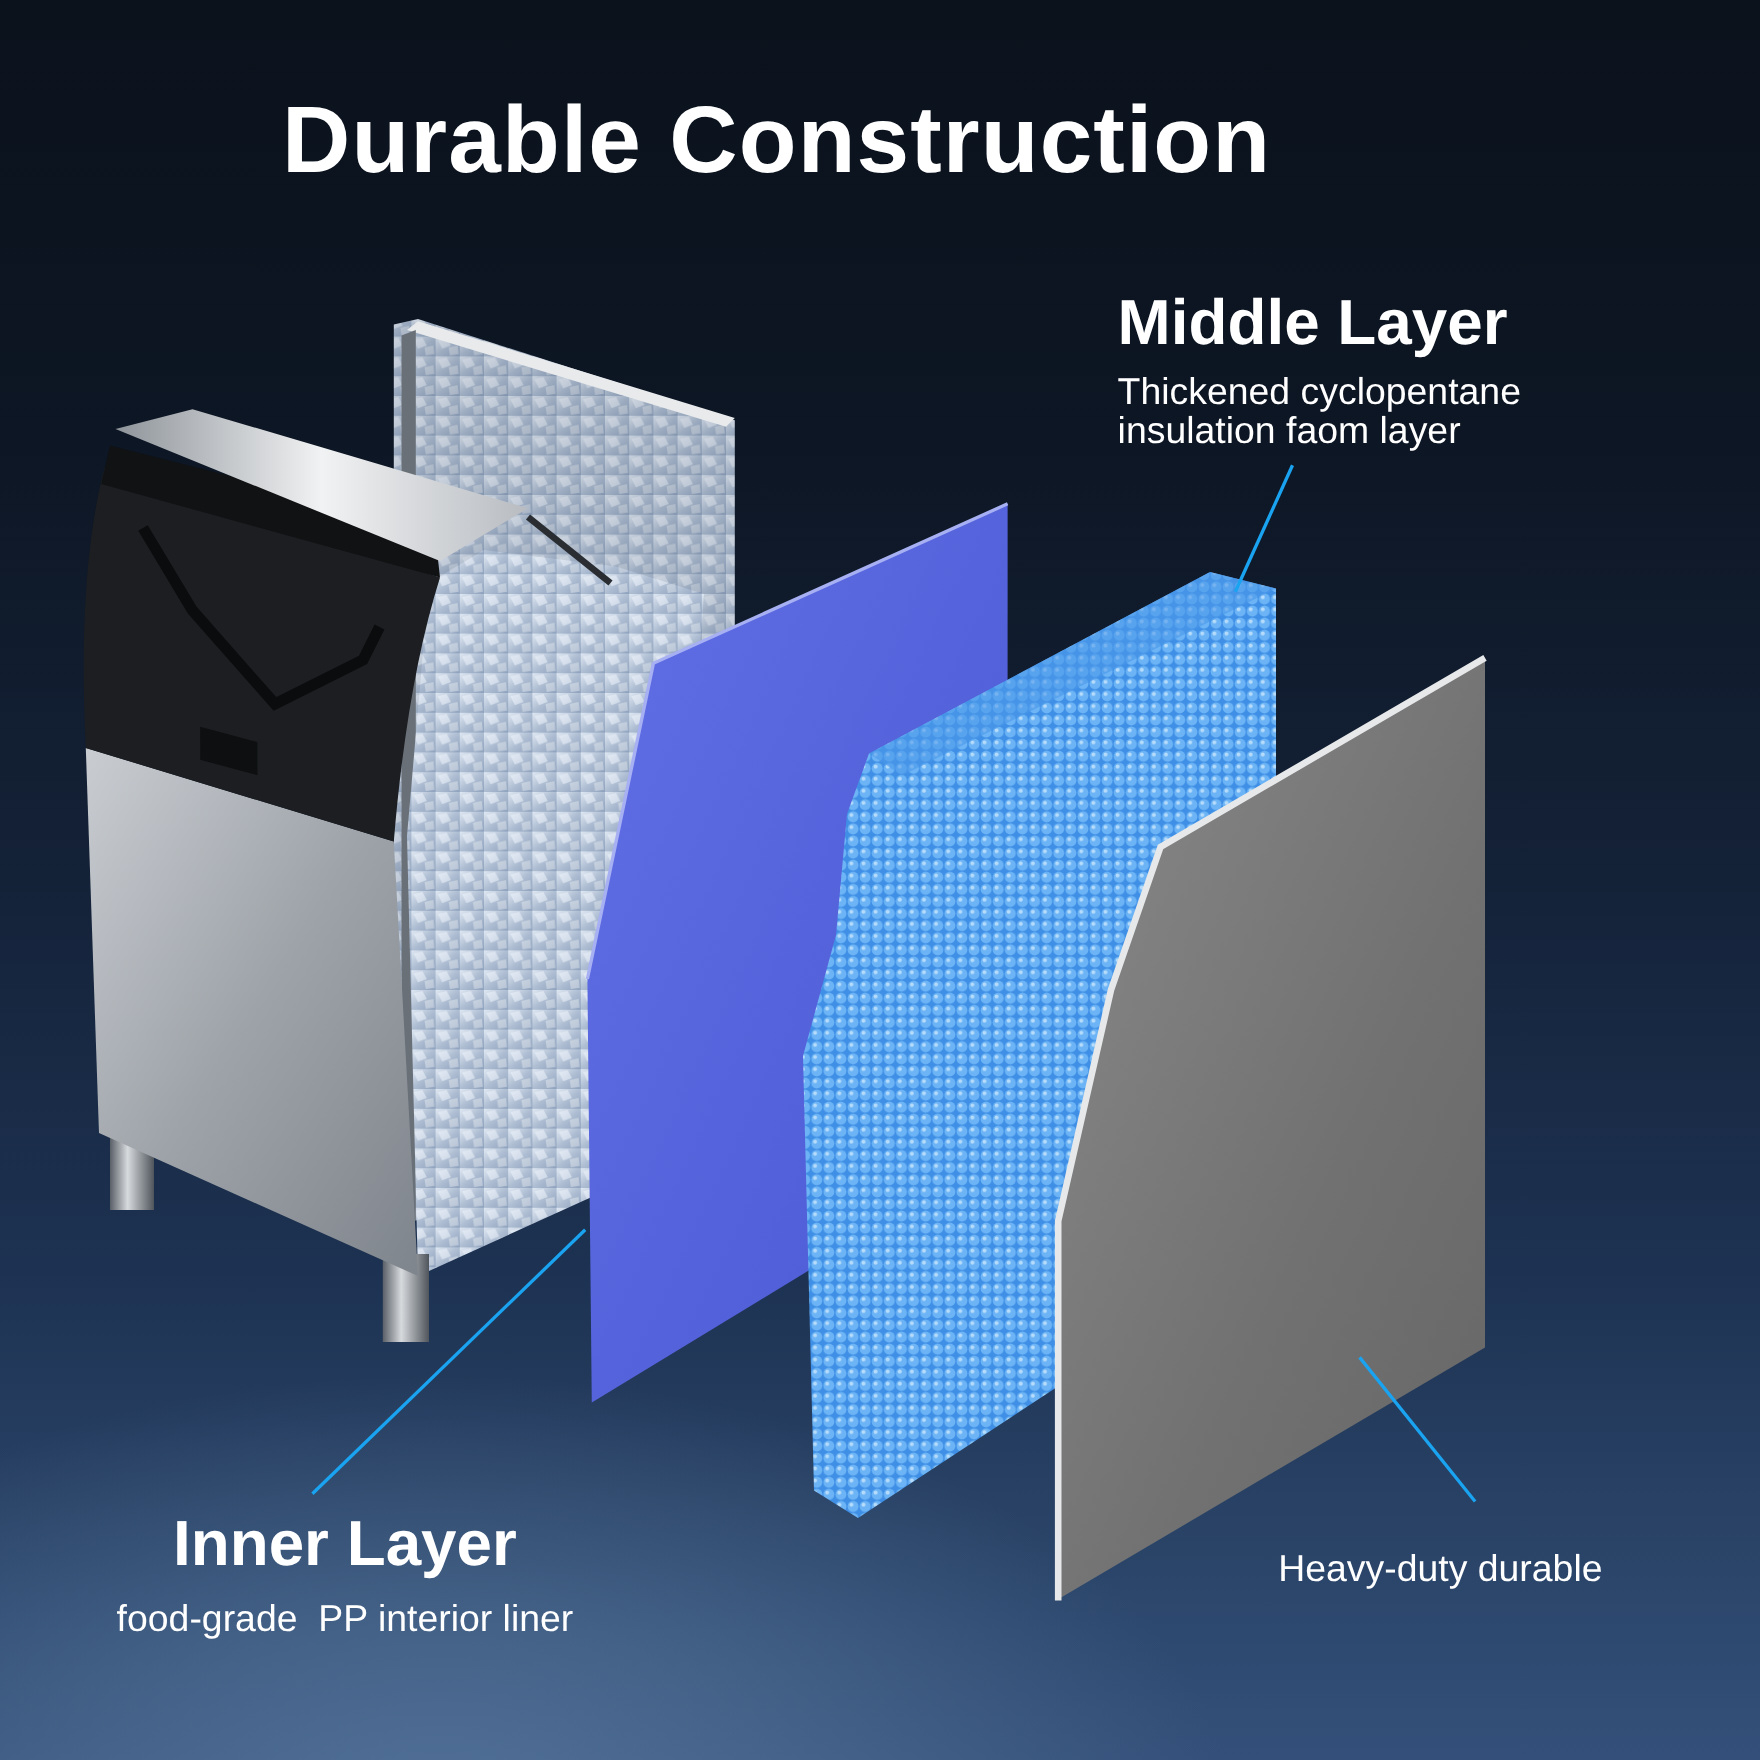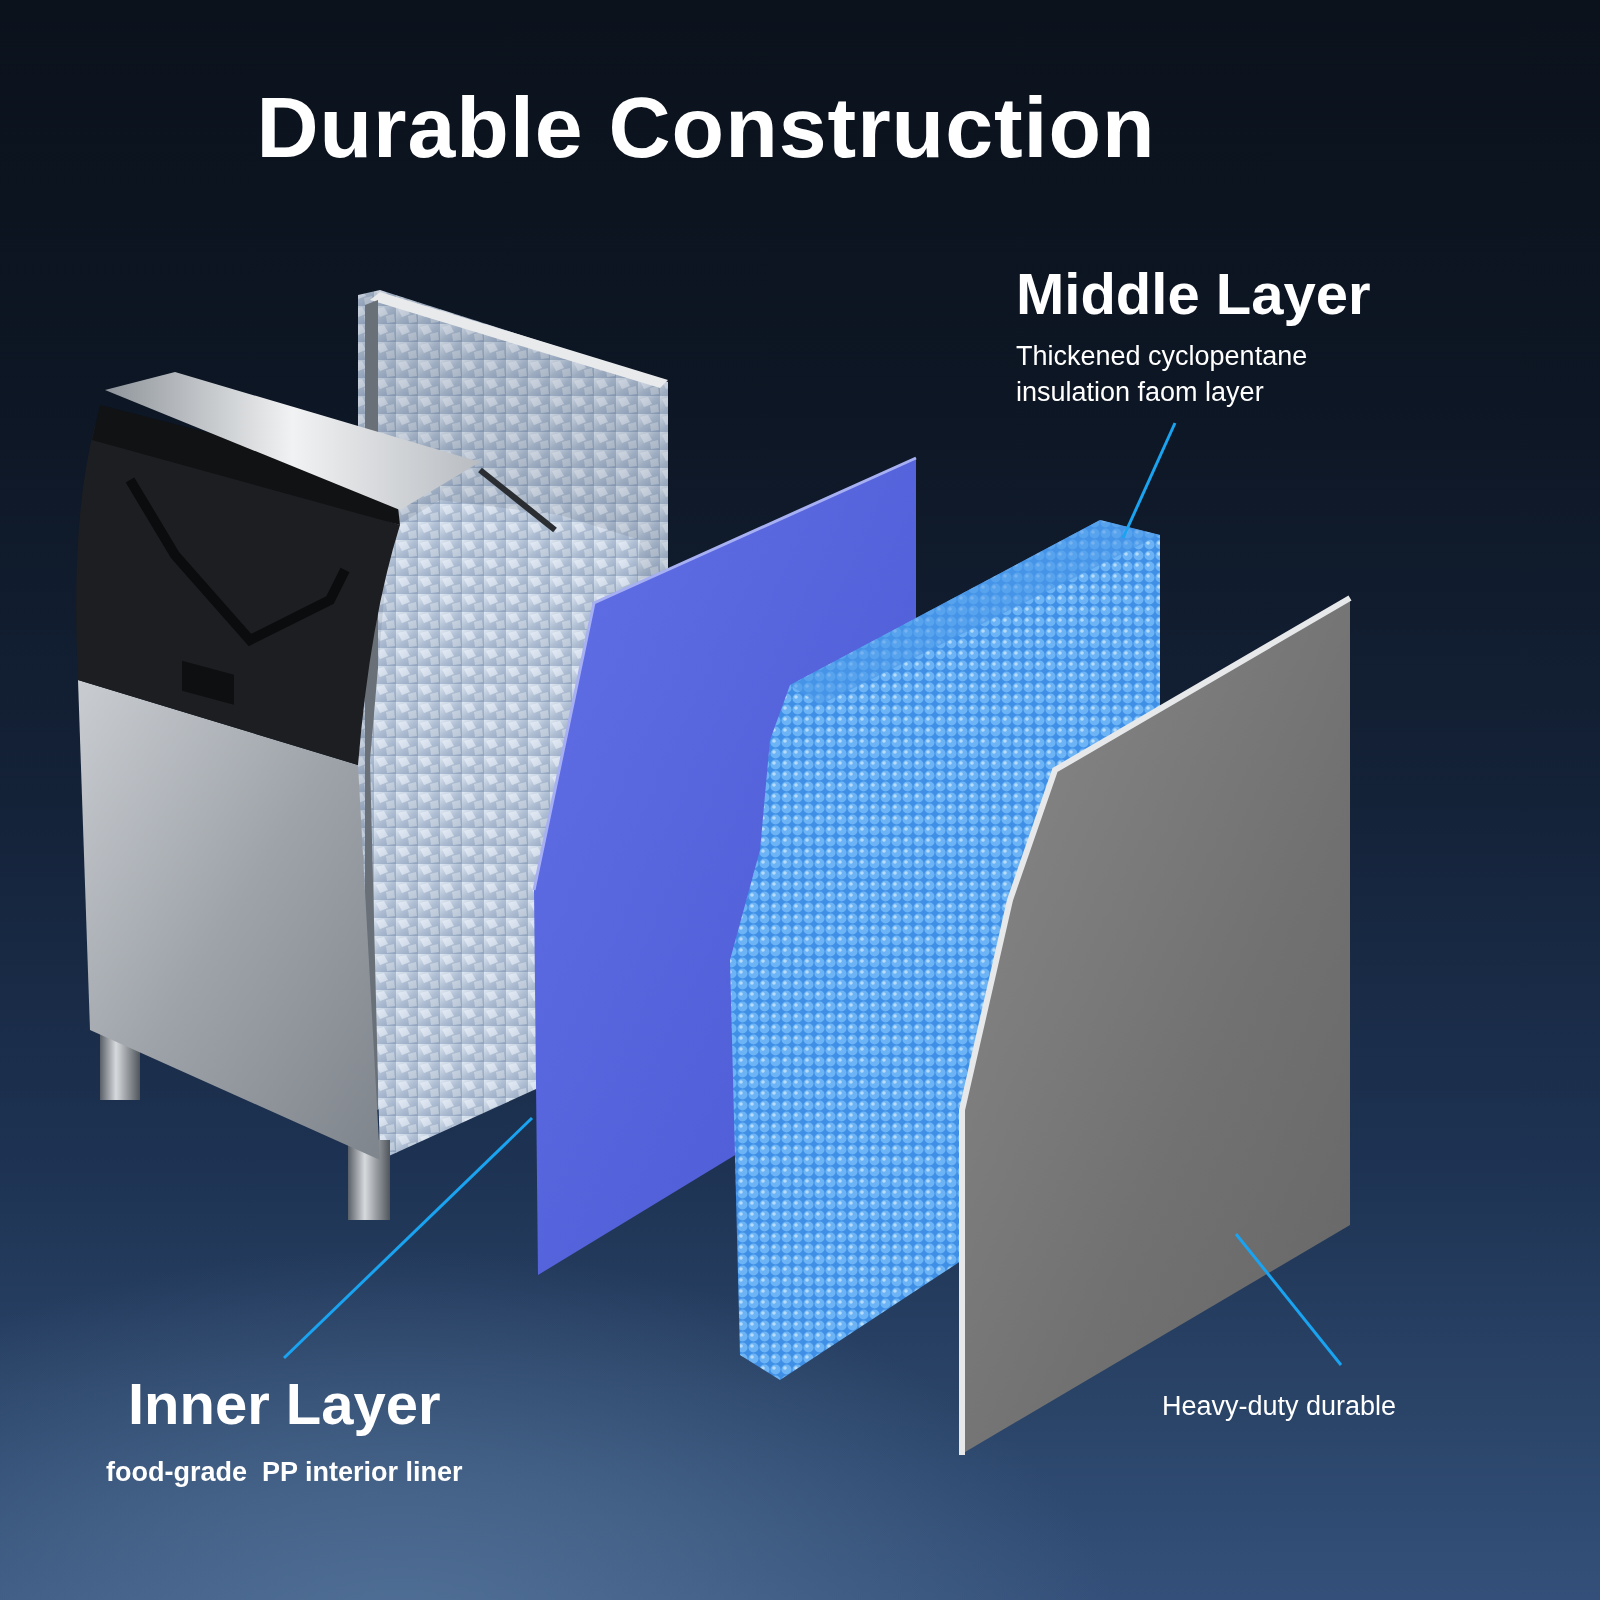--- a/index.html
+++ b/index.html
@@ -9,27 +9,27 @@
     background:
       radial-gradient(ellipse 900px 500px at 400px 1650px, #527197 0%, rgba(82,113,151,0.6) 35%, rgba(82,113,151,0) 80%),
       linear-gradient(180deg, #0b121c 0%, #0d1624 25%, #142238 50%, #1d3252 72%, #2a4468 88%, #34507a 100%);
   }
   .title {
     position: absolute; left: 0; top: 78px; width: 1412px; text-align: center;
     color: #ffffff; font-weight: 700; font-size: 86px; letter-spacing: 1px;
   }
   .label { position: absolute; color: #ffffff; }
   .label .h { font-weight: 700; font-size: 58px; line-height: 64px; }
-  .label .d { font-size: 27px; line-height: 36px; }
+  .label .d { font-size: 34px; line-height: 36px; }
   #lbl-middle { left: 988px; top: 262px; margin-left: 28px; }
   #lbl-middle .d { margin-top: 12px; }
   #lbl-inner { left: 106px; top: 1372px; text-align: center; }
-  #lbl-inner .d { margin-top: 18px; font-weight: bold; }
+  #lbl-inner .d { margin-top: 18px; }
   #lbl-outer { left: 1162px; top: 1384px; }
-  #lbl-outer .d { margin-top: 4px; }
+  #lbl-outer .d { margin-top: 24px; }
   svg.scene { position: absolute; left: 0; top: 0; }
 </style>
 </head>
 <body>
 
 <svg class="scene" width="1600" height="1600" viewBox="0 0 1600 1600">
   <defs>
     <linearGradient id="steel" x1="0" y1="0" x2="1" y2="1">
       <stop offset="0" stop-color="#c9cdd2"></stop>
       <stop offset="0.5" stop-color="#9ea3a9"></stop>

